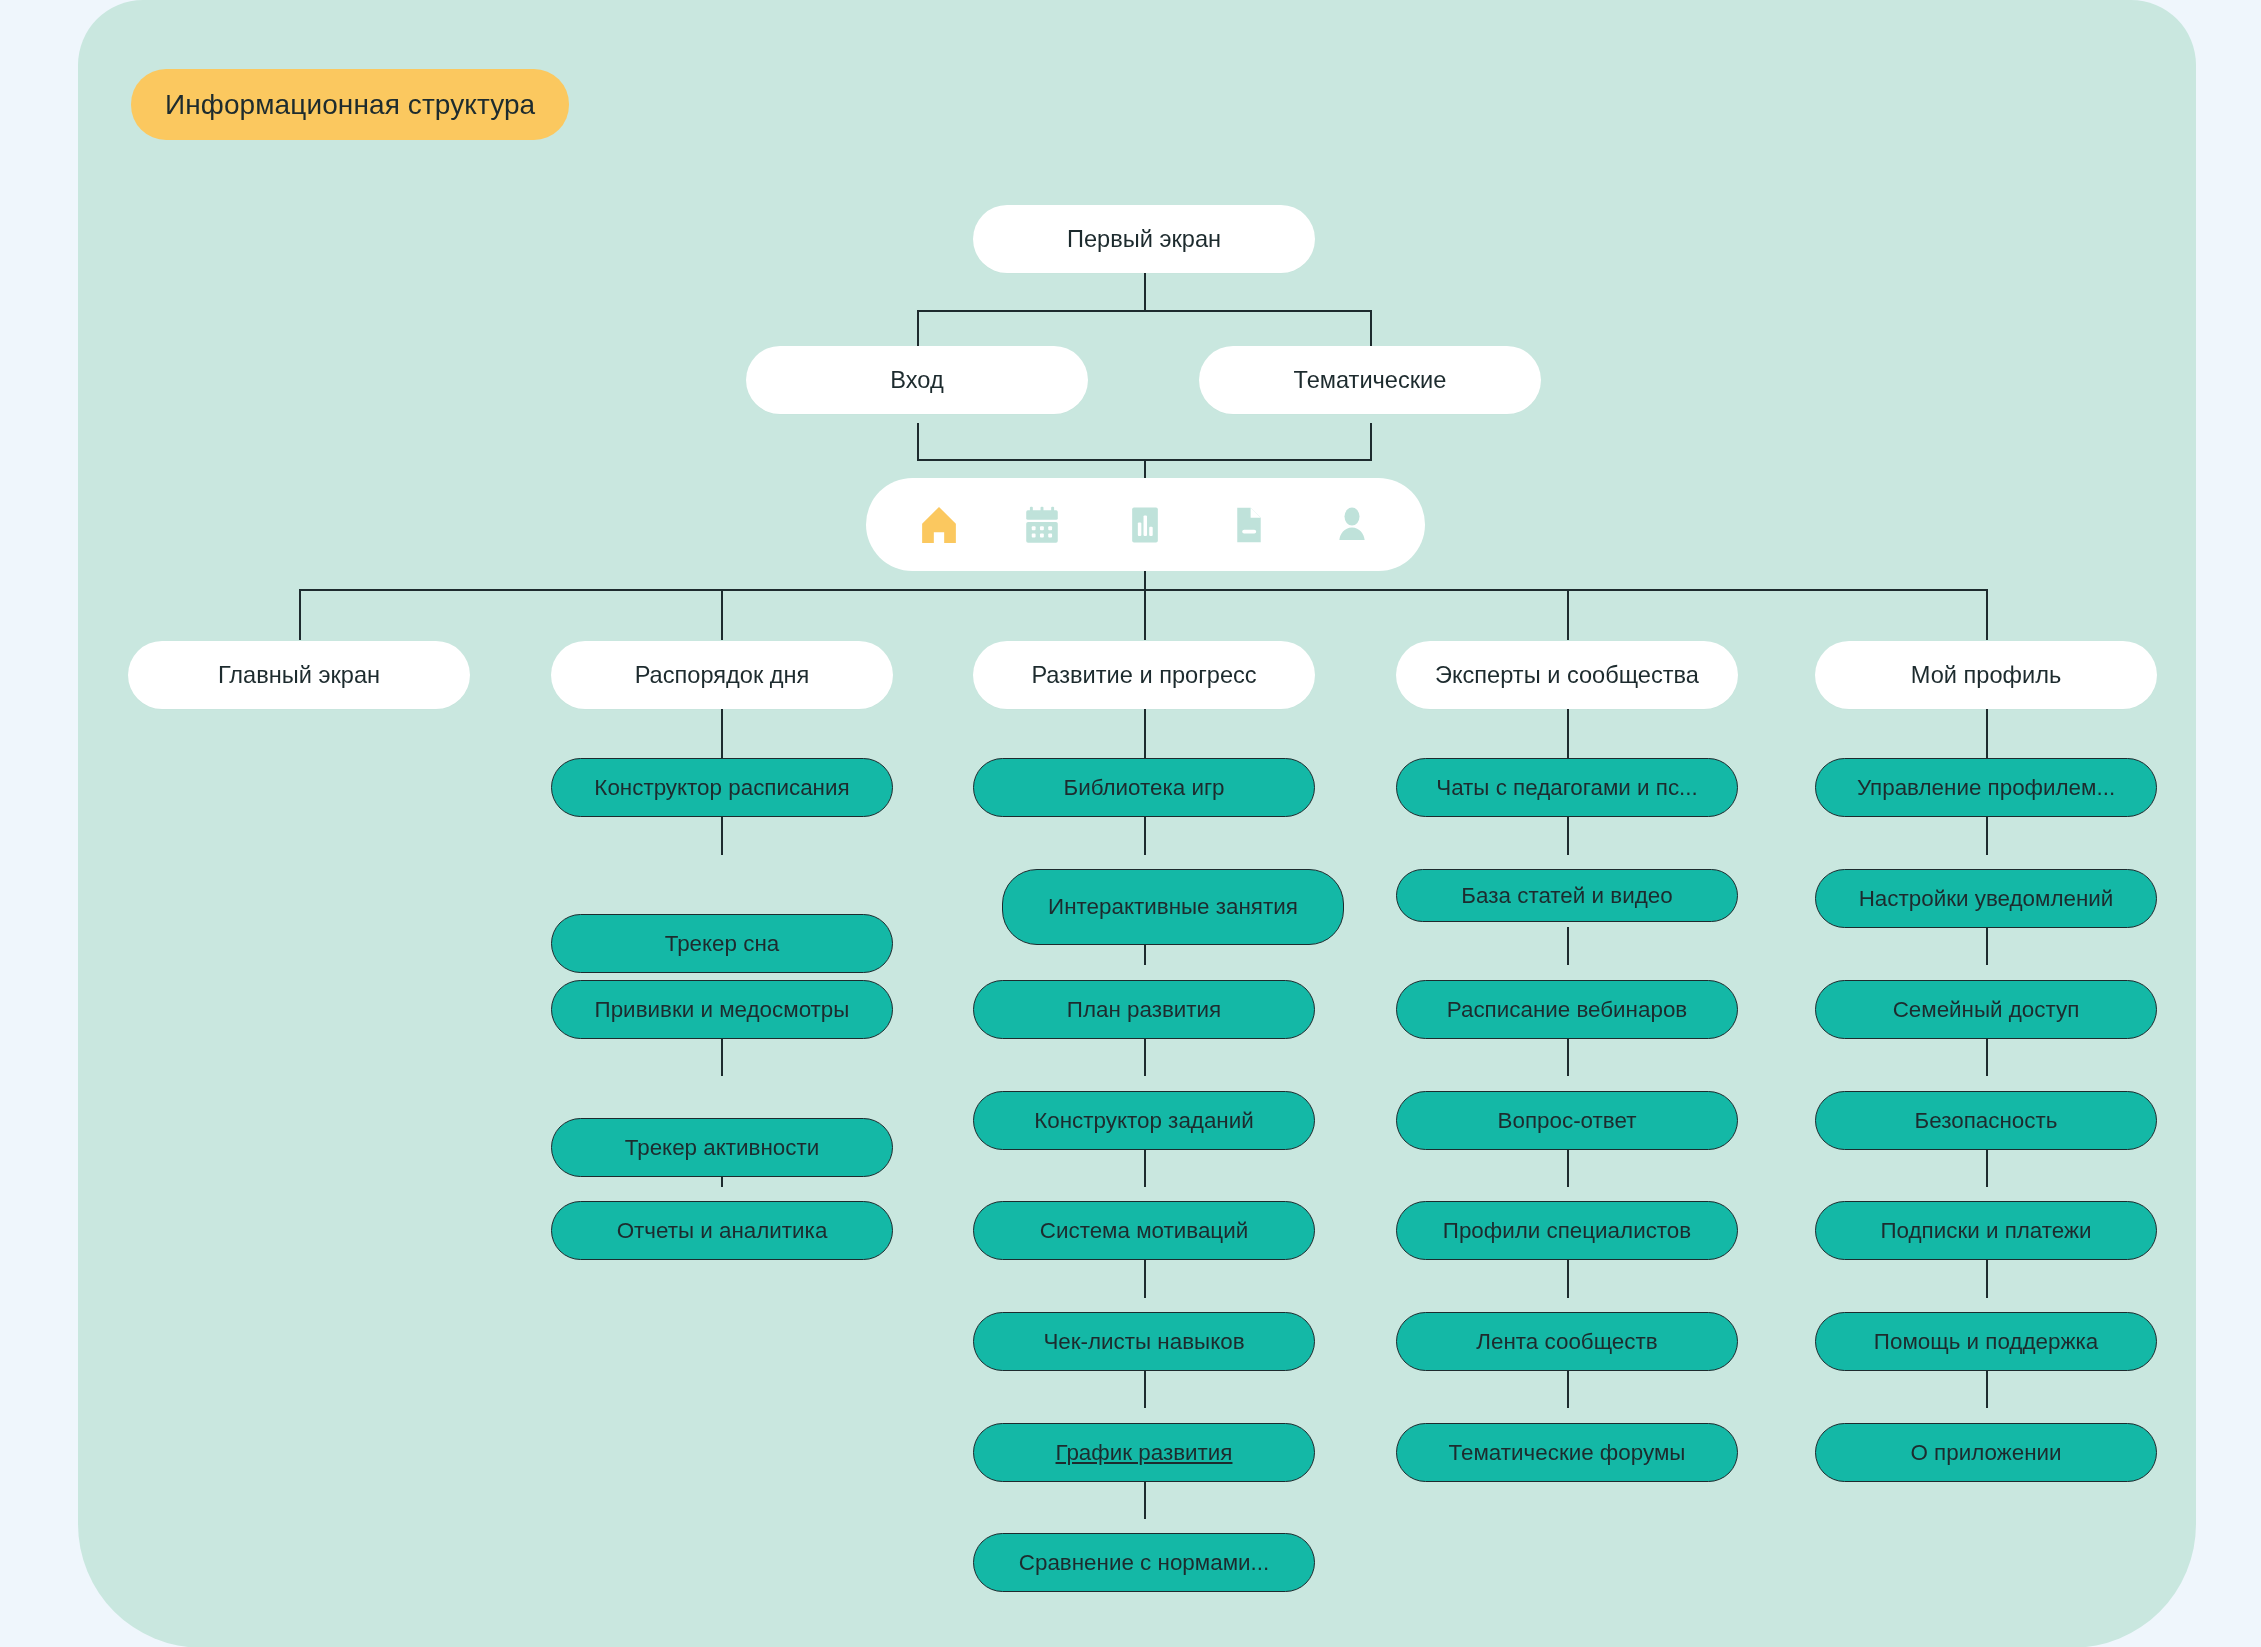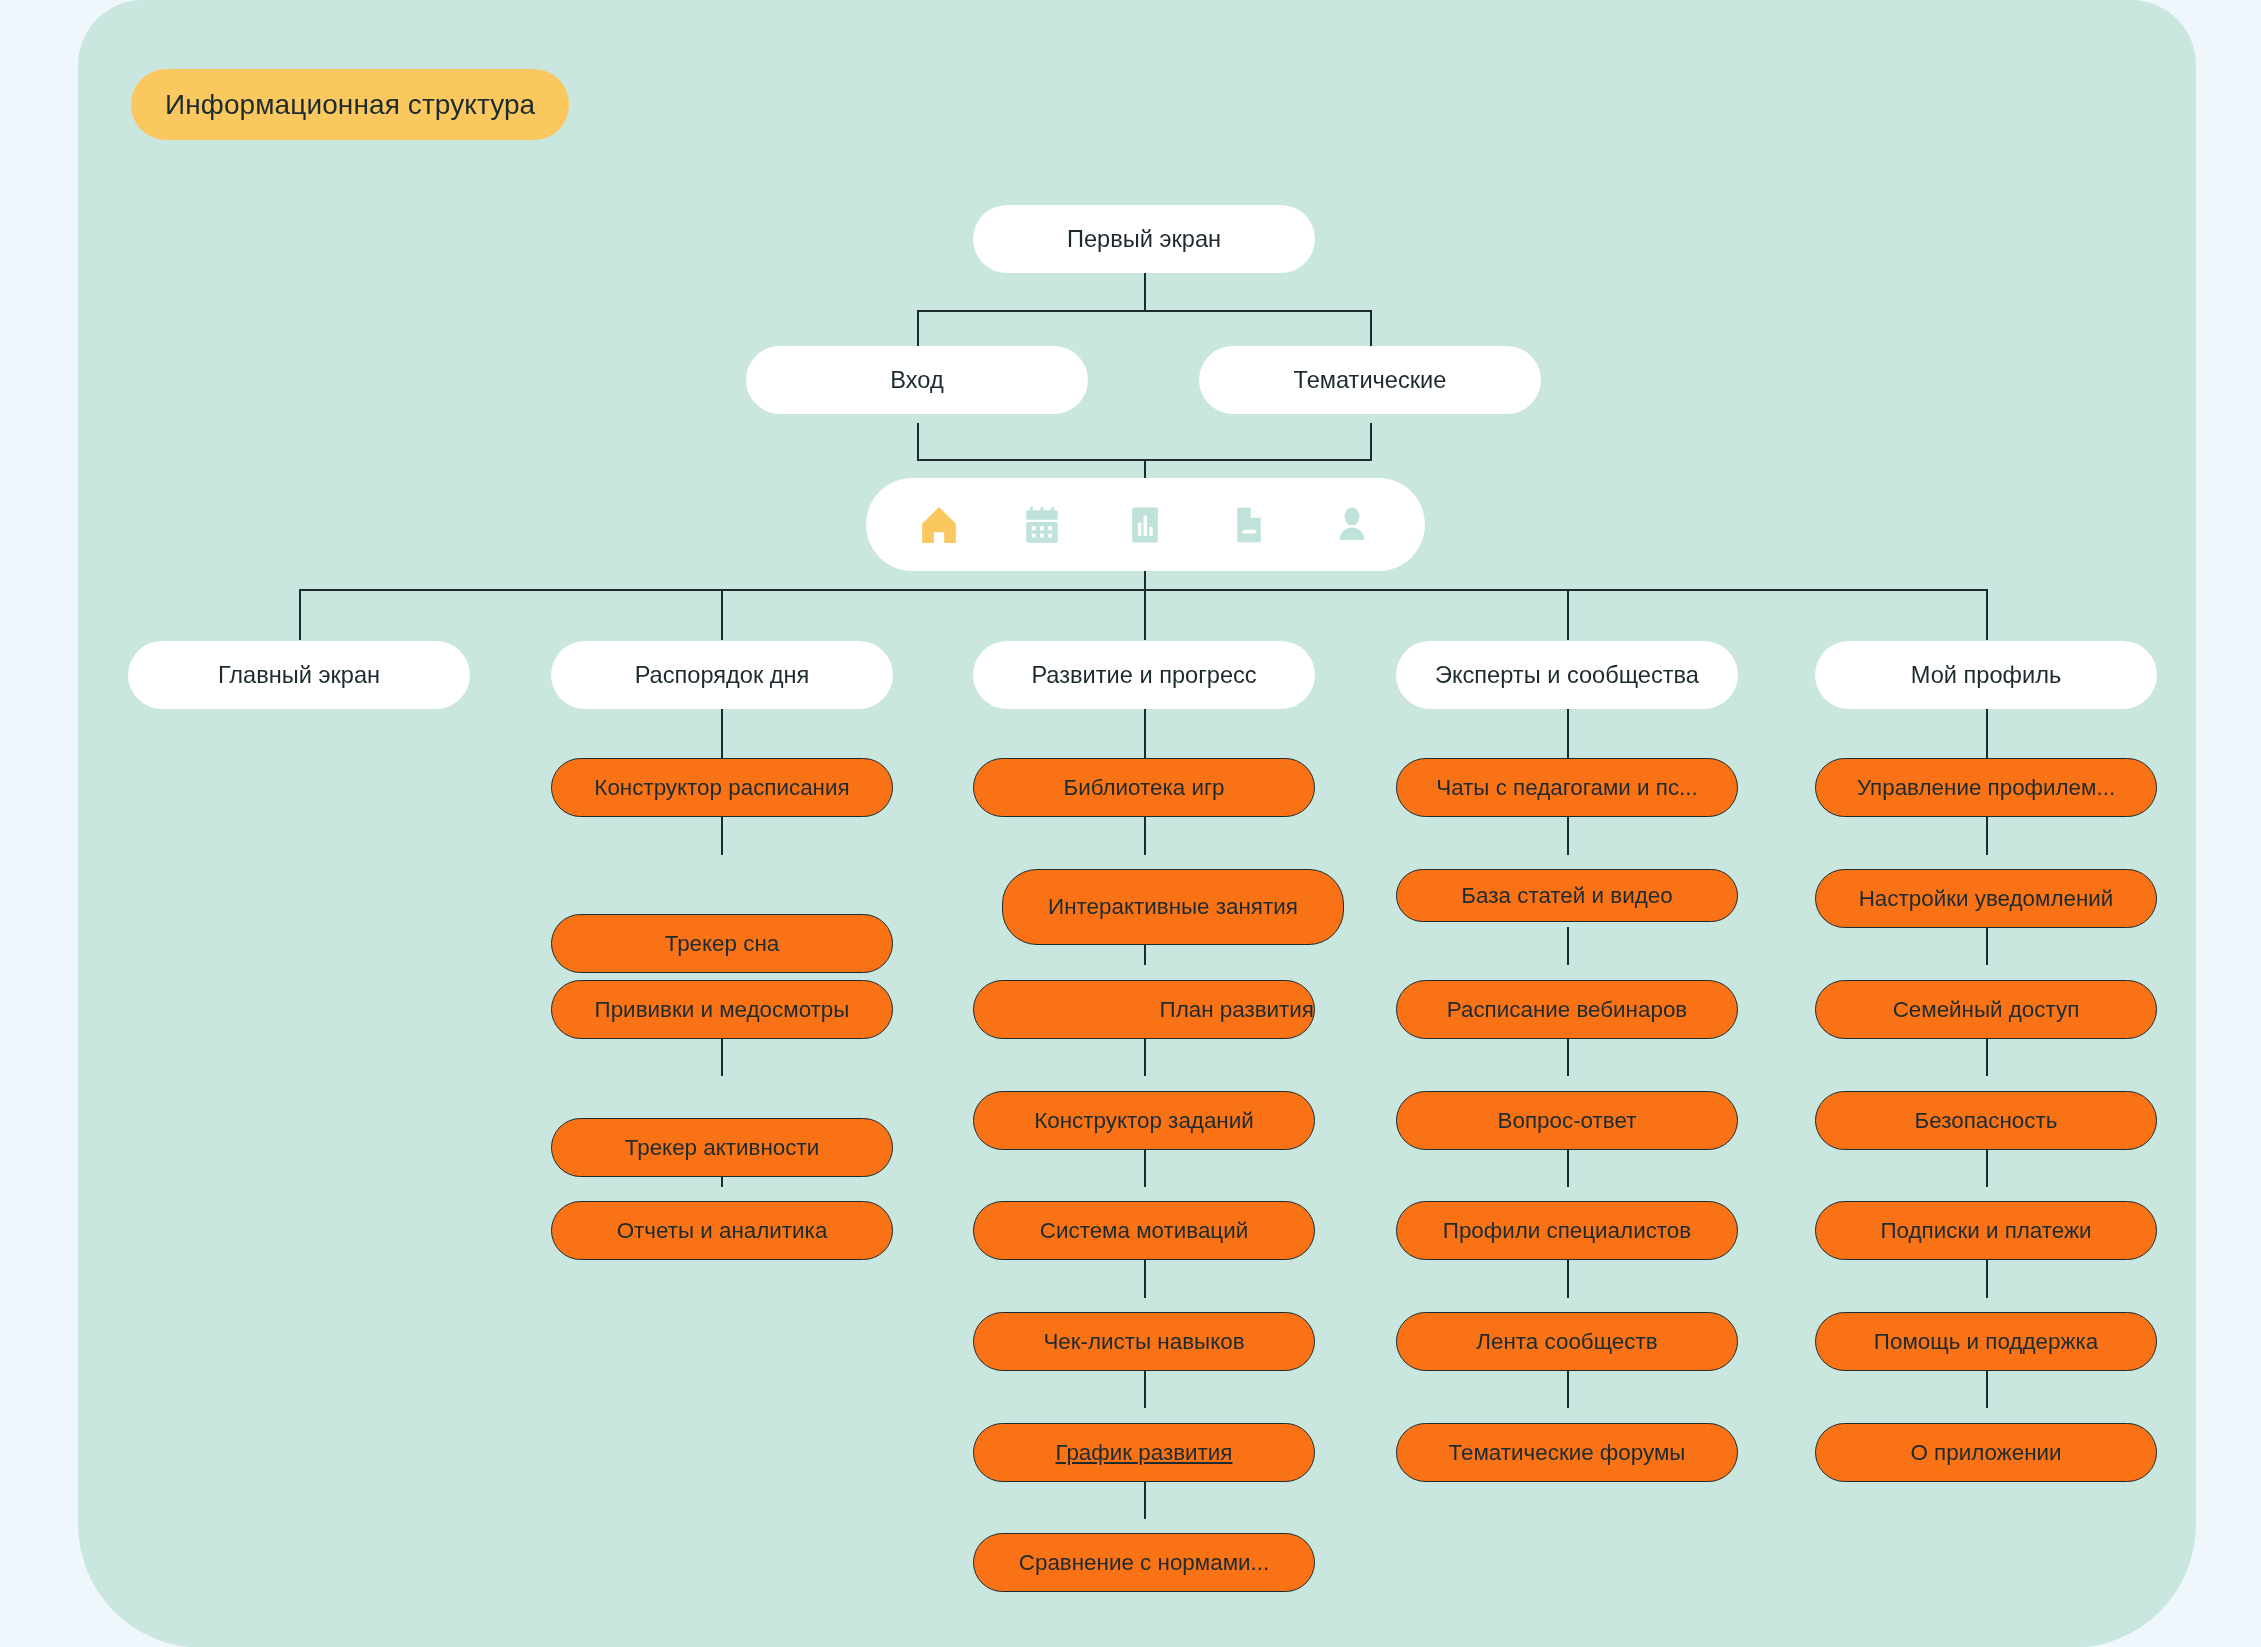--- a/index.html
+++ b/index.html
@@ -72,21 +72,21 @@
   
   .node.white {
     background: #ffffff;
     border-radius: 35px;
     font-size: 23.6px;
     box-shadow: 0 0.6px 1.2px rgba(0,0,0,.02);
   }
 
   
   .node.leaf {
-    background: #f97316;
+    background: #14b8a6;
     border: 1.8px solid #1d2b2e;
     border-radius: 35px;
     font-size: 22.4px;
   }
 
   
   #tabbar {
     position: absolute;
     left: 866px;
     top: 478px;
@@ -261,21 +261,21 @@
   <div class="node leaf" style="left:551px; top:1201px; width:342px; height:59px;">
     <span>Отчеты и аналитика</span>
     </div>
 
   <div class="node leaf" style="left:973px; top:758px; width:342px; height:59px;">
     <span>Библиотека игр</span>
     </div>
   <div class="node leaf" style="left:1002px; top:869px; width:342px; height:76px;">
     <span>Интерактивные занятия</span>
     </div>
-  <div class="node leaf" style="left:973px; top:980px; width:342px; height:59px;justify-content:flex-end;">
+  <div class="node leaf" style="left:973px; top:980px; width:342px; height:59px;">
     <span>План развития</span>
     </div>
   <div class="node leaf" style="left:973px; top:1091px; width:342px; height:59px;">
     <span>Конструктор заданий</span>
     </div>
   <div class="node leaf" style="left:973px; top:1201px; width:342px; height:59px;">
     <span>Система мотиваций</span>
     </div>
   <div class="node leaf" style="left:973px; top:1312px; width:342px; height:59px;">
     <span>Чек-листы навыков</span>

